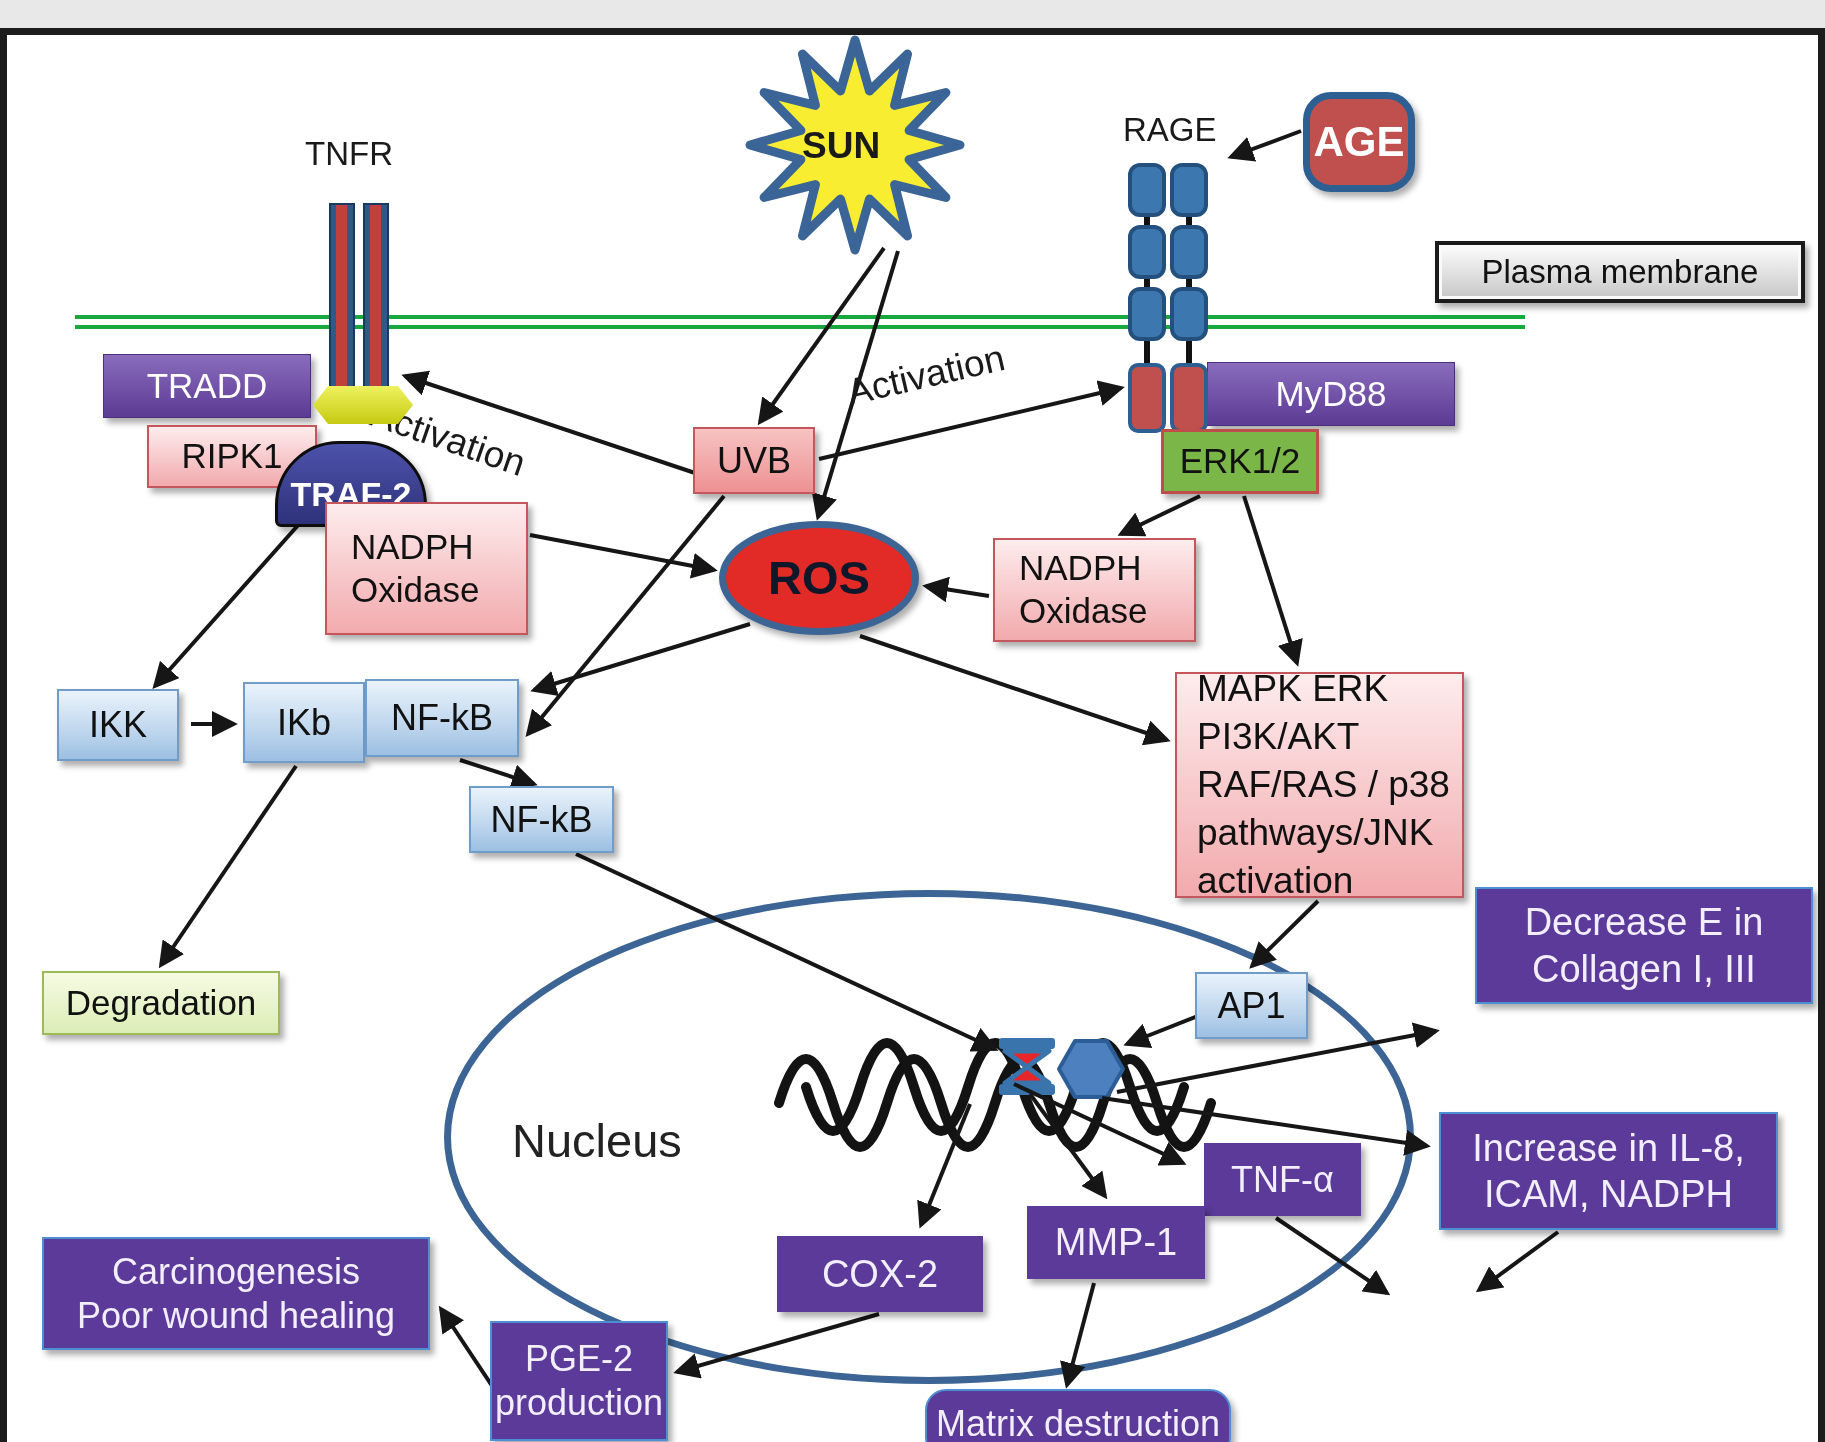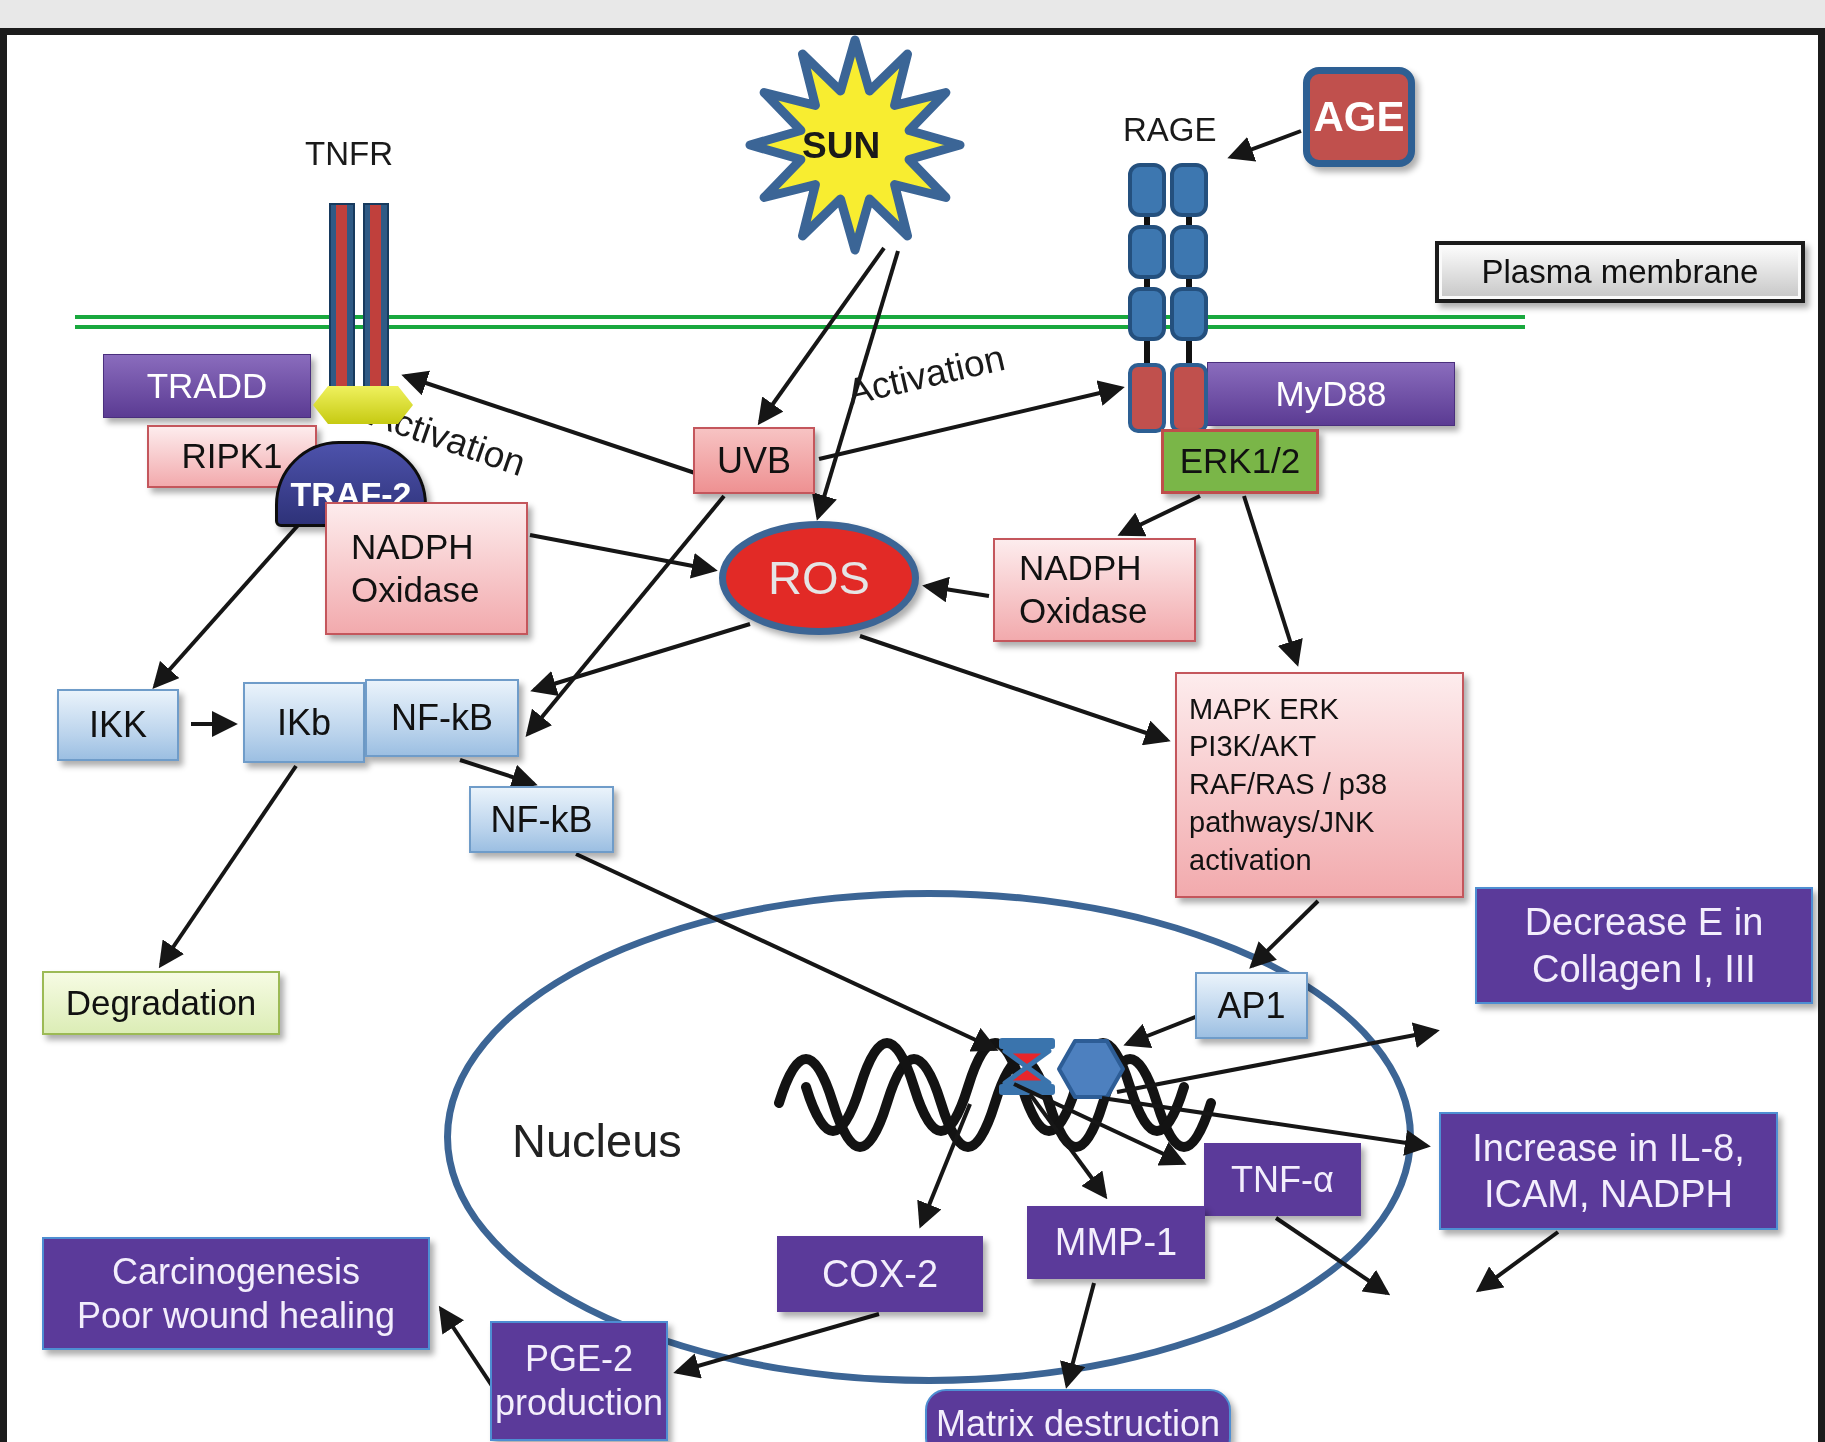--- a/index.html
+++ b/index.html
@@ -102,38 +102,38 @@
   <div style="position:absolute;left:306px;top:351px;width:100px;height:38px;z-index:4;clip-path:polygon(0% 50%,15% 0%,85% 0%,100% 50%,85% 100%,15% 100%);background:linear-gradient(180deg,#eff15e,#c6ca12);filter:drop-shadow(0 0 1.5px #000);"></div>
   <div class="box pink ml left" style="left:318px;top:467px;width:203px;height:133px;font-size:35px;padding-left:24px;z-index:4;">NADPH
 Oxidase</div>
 
   <div class="lbl" style="left:795px;top:90px;font-size:37px;font-weight:600;z-index:3;">SUN</div>
   <div class="box pinkd" style="left:686px;top:392px;width:122px;height:67px;font-size:36px;">UVB</div>
   <div class="lbl" style="left:372px;top:358px;font-size:37px;transform:rotate(19deg);transform-origin:left top;">Activation</div>
   <div class="lbl" style="left:836px;top:338px;font-size:37px;transform:rotate(-13deg);transform-origin:left top;">Activation</div>
 
   <div class="lbl" style="left:1116px;top:76px;font-size:33px;">RAGE</div>
-  <div class="box" style="left:1296px;top:32px;width:112px;height:100px;background:#c0504d;border:7px solid #2d5f93;border-radius:16px;color:#fff;font-weight:bold;font-size:42px;">AGE</div>
+  <div class="box" style="left:1296px;top:57px;width:112px;height:100px;background:#c0504d;border:7px solid #2d5f93;border-radius:28px;color:#fff;font-weight:bold;font-size:42px;">AGE</div>
   <div class="box grayb" style="left:1428px;top:206px;width:370px;height:62px;font-size:33px;">Plasma membrane</div>
   <div class="box purpleg" style="left:1200px;top:327px;width:248px;height:64px;font-size:35px;">MyD88</div>
 
   <div class="seg" style="left:1121px;top:128px;"></div>
   <div class="seg" style="left:1163px;top:128px;"></div>
   <div class="seg" style="left:1121px;top:190px;"></div>
   <div class="seg" style="left:1163px;top:190px;"></div>
   <div class="seg" style="left:1121px;top:252px;"></div>
   <div class="seg" style="left:1163px;top:252px;"></div>
   <div class="segr" style="left:1121px;top:328px;"></div>
   <div class="segr" style="left:1163px;top:328px;"></div>
   <div class="box greenb" style="left:1154px;top:394px;width:158px;height:65px;font-size:35px;">ERK1/2</div>
 
-  <div class="box" style="left:712px;top:486px;width:200px;height:114px;border-radius:50%;background:#e22a26;border:7px solid #3c6595;color:#e5e5e5;font-weight:normal;font-size:47px;">ROS</div>
+  <div class="box" style="left:712px;top:486px;width:200px;height:114px;border-radius:50%;background:#e22a26;border:7px solid #3c6595;color:#0f172a;font-weight:bold;font-size:47px;">ROS</div>
   <div class="box pink ml left" style="left:986px;top:503px;width:203px;height:104px;font-size:35px;padding-left:24px;">NADPH
 Oxidase</div>
-  <div class="box pink ml left" style="left:1168px;top:637px;width:289px;height:226px;font-size:29px;padding-left:12px;line-height:1.3;">MAPK ERK
+  <div class="box pink ml left" style="left:1168px;top:637px;width:289px;height:226px;font-size:37px;padding-left:20px;line-height:1.3;">MAPK ERK
 PI3K/AKT
 RAF/RAS / p38
 pathways/JNK
 activation</div>
   <div class="box blue" style="left:50px;top:654px;width:122px;height:72px;font-size:36px;">IKK</div>
   <div class="box blue" style="left:236px;top:647px;width:122px;height:81px;font-size:36px;">IKb</div>
   <div class="box blue" style="left:358px;top:644px;width:154px;height:78px;font-size:36px;">NF-kB</div>
   <div class="box blue" style="left:462px;top:751px;width:145px;height:67px;font-size:36px;">NF-kB</div>
   <div class="box paleg" style="left:35px;top:936px;width:238px;height:64px;font-size:35px;">Degradation</div>
 

